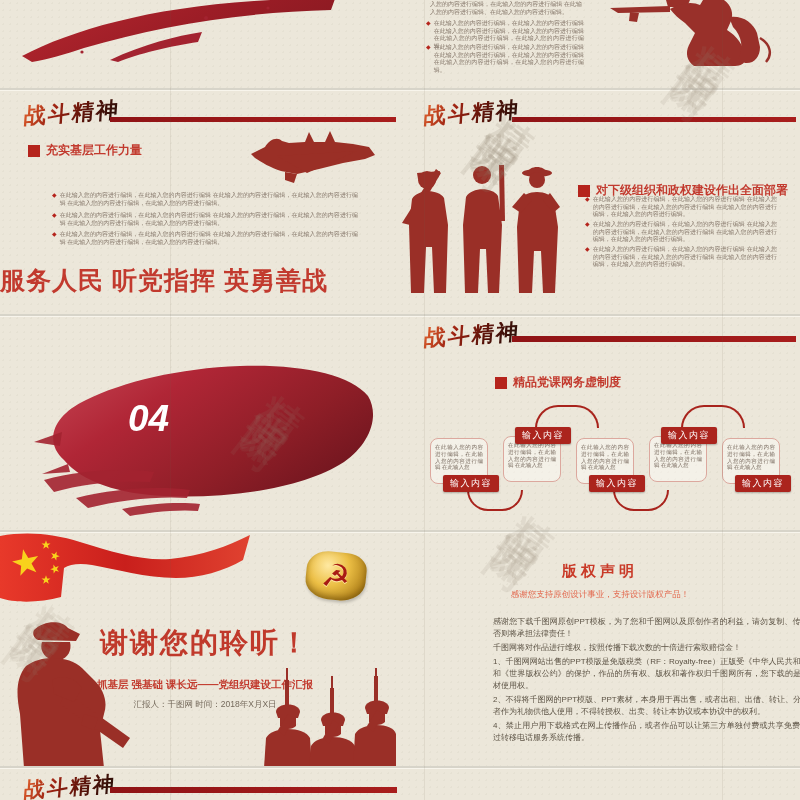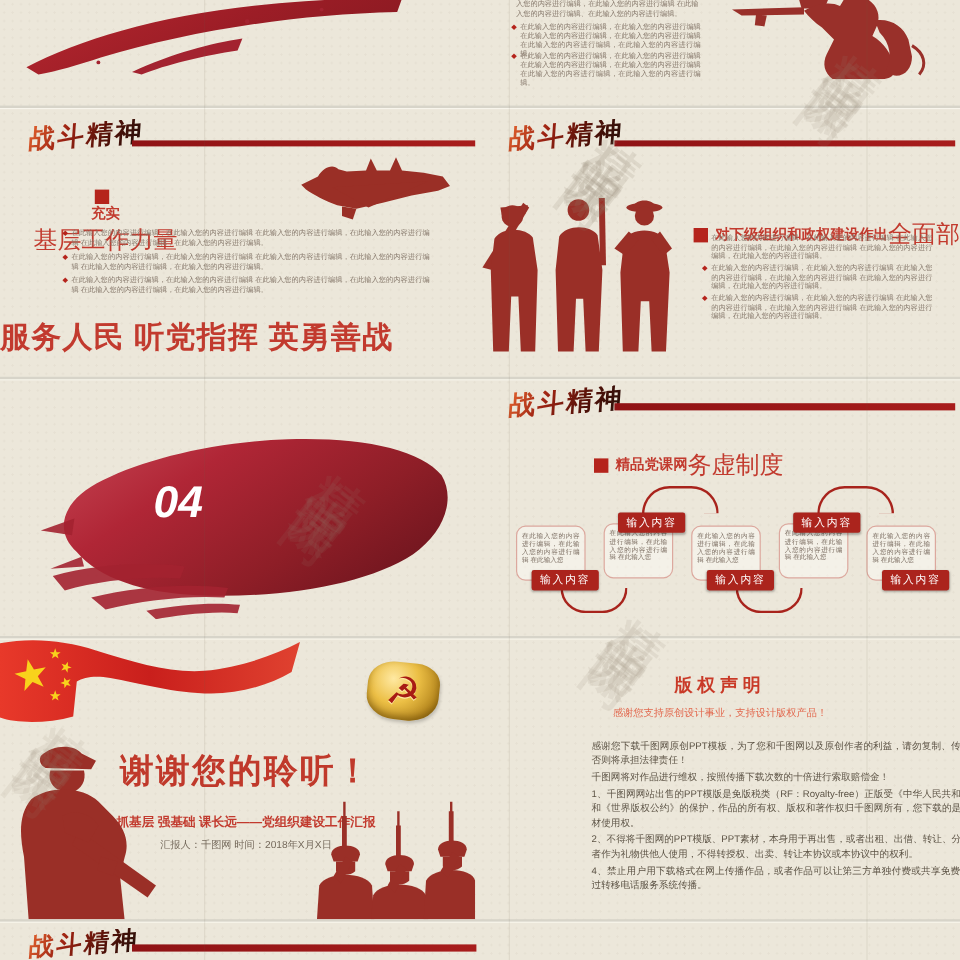--- a/index.html
+++ b/index.html
@@ -31,21 +31,21 @@
     transform:rotate(-4deg) skewX(-8deg);color:#7e1a0e;}
   @supports ((-webkit-background-clip:text)){
     .brand{background:linear-gradient(115deg,#e2622e 0%,#9c2212 32%,#511108 68%,#26100a 100%);
       -webkit-background-clip:text;background-clip:text;color:transparent;}
   }
   .brandline{position:absolute;height:5px;background:linear-gradient(90deg,#8f1315,#a81d1c);}
 
   .hd{position:absolute;display:flex;align-items:center;white-space:nowrap;}
   .sq{width:12px;height:12px;background:#b5241c;margin-right:6px;flex:0 0 auto;}
   .h-pre{font-size:12px;font-weight:700;color:#c23a2e;}
-  .h-main{font-size:20px;font-weight:400;color:#c23a2e;}
+  .h-main{font-size:12px;font-weight:700;color:#c23a2e;}
 
   .blt{position:absolute;display:flex;font-size:6px;line-height:7.5px;color:#85776a;text-align:justify;}
   .blt .mk{color:#b5241c;margin-right:3px;flex:0 0 auto;font-size:6px;line-height:7.5px;}
   .cont{position:absolute;font-size:6px;line-height:7.5px;color:#85776a;text-align:justify;}
 
   .slogan{position:absolute;left:0;width:400px;text-align:left;font-size:25px;font-weight:900;
     color:#c23a2e;letter-spacing:1px;}
 
   .brush-text{position:absolute;display:flex;align-items:flex-end;color:#fff;font-style:italic;}
   .brush-num{font-size:37px;font-weight:900;line-height:1;margin-right:7px;}
@@ -126,21 +126,21 @@
         <path d="M60,9 C70,3 82,1 90,5 L93,0 L114,0 C121,5 124,13 121,21 L117,30 C127,36 133,45 135,55 L135,61 C133,65 129,66 123,66 L84,66 C77,61 75,53 79,45 L85,33 L75,23 C69,19 64,14 60,9 Z"></path>
         <path d="M119,17 C132,15 143,22 147,33 L150,47 C150,57 144,64 135,63 L128,59 C134,49 132,36 123,27 Z"></path>
       </g>
       <path fill="none" stroke="#99302a" stroke-width="2.5" d="M150,38 C160,44 163,54 156,62"></path>
     </svg>
   </div>
 
   <div class="slide" id="s-r2-left">
     <div class="brand" style="left:24px;top:12px;">战斗精神</div>
     <div class="brandline" style="left:110px;top:27px;width:286px;"></div>
-    <div class="hd" style="left:28px;top:68px;flex-direction:column;">
+    <div class="hd" style="left:28px;top:52px;">
       <span class="sq"></span>
       <span class="h-pre">充实</span>
       <span class="h-main">基层工作力量</span>
     </div>
     <svg style="left:248px;top:40px;" width="130" height="54" viewBox="0 0 128 54">
       <g fill="#9a2f26">
         <path d="M2,24 L16,17 C20,10 28,6 33,11 L40,13 L56,12 L60,2 L65,12 L76,12 L81,1 L86,12 L104,14 L120,17 L126,25 L116,29 L94,33 L70,39 L48,44 L32,41 C22,38 12,32 6,28 Z"></path>
         <path d="M28,26 L108,21 L58,43 Z"></path>
         <path d="M36,42 l12,2 l-3,9 l-9,-3 z"></path>
       </g>

